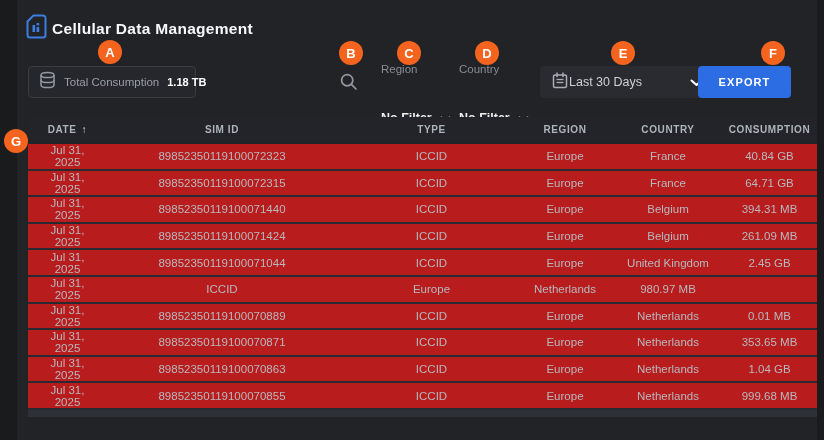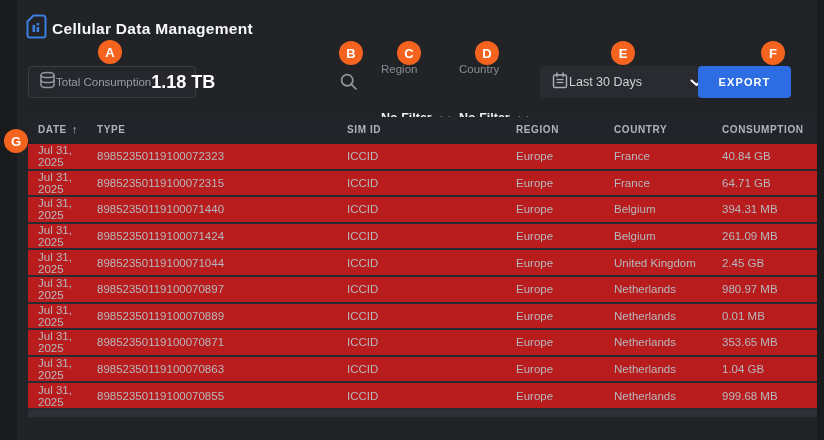--- a/index.html
+++ b/index.html
@@ -14,24 +14,24 @@
     background:#212327;
   }
   
   .app-header { position:absolute; left:7px; top:13px; display:flex; align-items:center; gap:3px; }
   .page-title { font-size:15.5px; font-weight:bold; color:#f7f8fa; letter-spacing:.3px; }
   
   .toolbar { position:absolute; left:0; top:66px; width:800px; height:32px; }
   .total-box {
     position:absolute; left:11px; top:0; width:168px; height:32px;
     background:#26272c; border:1px solid #3a3c42; border-radius:4px;
-    display:flex; align-items:center; padding:0 10px;
+    display:flex; align-items:center; gap:8px; padding:0 10px;
   }
   .total-label { font-size:11.5px; color:#989ea6; white-space:nowrap; }
-  .total-value { font-size:18px; font-weight:bold; color:#ffffff; white-space:nowrap; }
+  .total-value { font-size:11px; font-weight:bold; color:#ffffff; white-space:nowrap; }
   .search-btn { position:absolute; left:323px; top:7px; width:18px; height:18px; cursor:pointer; }
   .filter { position:absolute; top:-3px; display:flex; flex-direction:column; gap:2px; cursor:pointer; }
   .filter-region { left:364px; }
   .filter-country { left:442px; }
   .filter-label { font-size:11.5px; color:#878d95; }
   .filter-value-row { display:flex; align-items:center; gap:8px;margin-top:32px; }
   .filter-value { font-size:12.5px; font-weight:bold; color:#eef0f2; }
   .date-select {
     position:absolute; left:523px; top:0; width:175px; height:32px;
     background:#2a2b31; border-radius:4px;
@@ -42,21 +42,21 @@
     position:absolute; left:681px; top:0; width:93px; height:32px;
     background:#2c6de4; border:none; border-radius:4px;
     color:#ffffff; font-family:"Liberation Sans", sans-serif;
     font-size:11px; font-weight:bold; letter-spacing:1.1px; cursor:pointer;
   }
   
   .data-table { position:absolute; left:11px; top:117px; width:789px; }
   .trow, .thead {
     display:grid;
     grid-template-columns:59px 250px 169px 98px 108px 1fr;
-    padding-left:10px; align-items:center;
+    padding-left:10px; align-items:center;text-align:center;
   }
   .thead {
     height:27px; background:#232429; border-bottom:3px solid #212327;
     font-size:10px; font-weight:bold; letter-spacing:.6px; color:#aeb4bb;
   }
   .thead .th { cursor:pointer; }
   .sort-arrow { margin-left:5px; font-size:10.5px; color:#c3c8ce; }
   .trow {
     height:26.6px; background:#b91c1c; border-bottom:2px solid #282a31;
     font-size:11.5px; color:#b5b9bf;
@@ -151,22 +151,22 @@
     </div>
 
     <button class="export-btn">EXPORT</button>
   </div>
 
   <div class="data-table">
     <div class="thead">
       <span class="th">
         <span>DATE</span><span class="sort-arrow">↑</span>
       </span>
+      <span class="th">SIM ID</span>
       <span class="th">TYPE</span>
-      <span class="th">SIM ID</span>
       <span class="th">REGION</span>
       <span class="th">COUNTRY</span>
       <span class="th">CONSUMPTION</span>
     </div>
 
     <div class="trow">
       <span>Jul 31, 2025</span>
       <span>89852350119100072323</span>
       <span>ICCID</span>
       <span>Europe</span>
@@ -200,21 +200,20 @@
     <div class="trow">
       <span>Jul 31, 2025</span>
       <span>89852350119100071044</span>
       <span>ICCID</span>
       <span>Europe</span>
       <span>United Kingdom</span>
       <span>2.45 GB</span>
     </div>
     <div class="trow">
       <span>Jul 31, 2025</span>
-      <span>89852350119100070897</span>
       <span>ICCID</span>
       <span>Europe</span>
       <span>Netherlands</span>
       <span>980.97 MB</span>
     </div>
     <div class="trow">
       <span>Jul 31, 2025</span>
       <span>89852350119100070889</span>
       <span>ICCID</span>
       <span>Europe</span>

